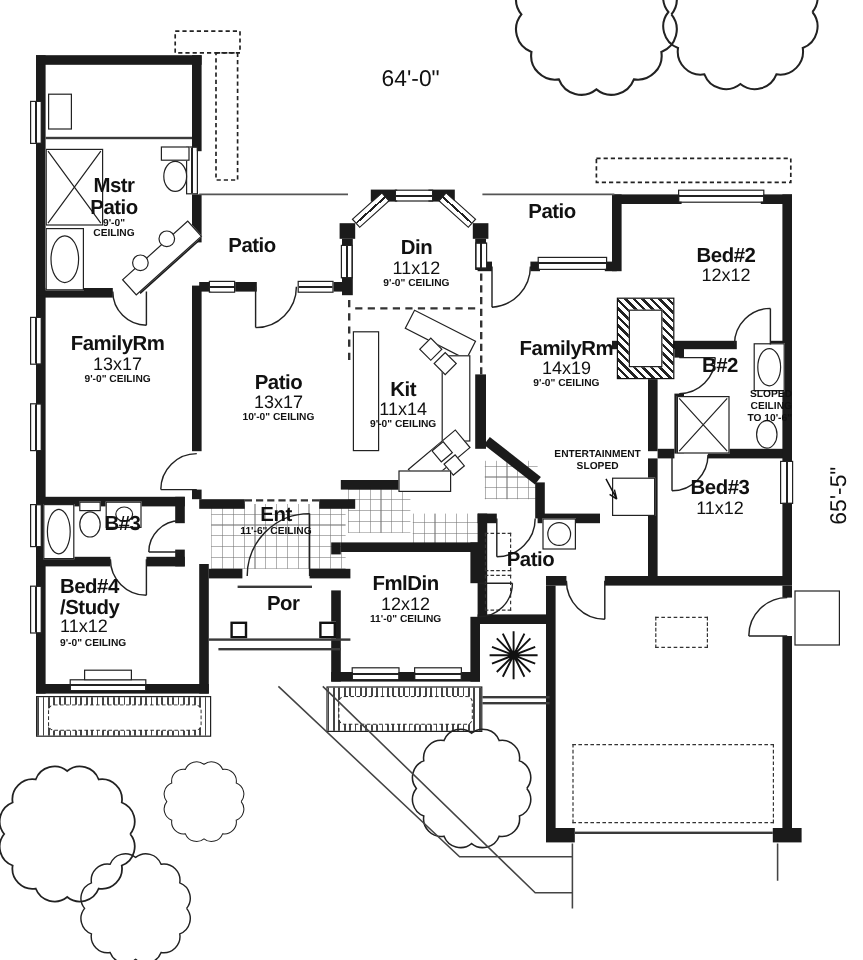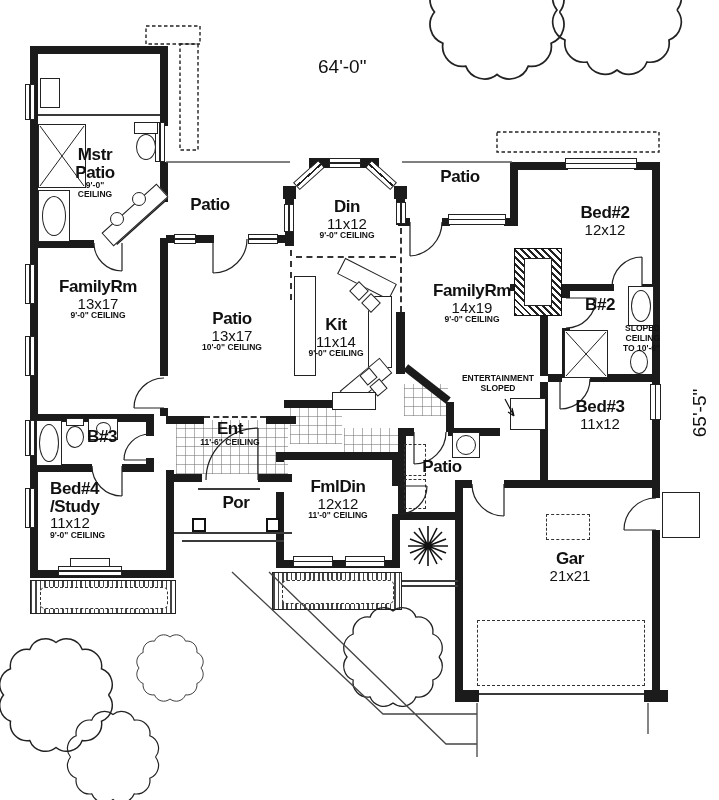--- a/index.html
+++ b/index.html
@@ -341,23 +341,19 @@
   <div class="label" style="left:290px;top:478px;width:96px;">
     <div class="rm">FmlDin</div>
     <div class="sz">12x12</div>
     <div class="cl">11'-0" CEILING</div>
   </div>
 
   <div class="label" style="left:414px;top:458px;width:56px;">
     <div class="rm">Patio</div>
   </div>
 
-  <div class="label" style="left:534px;top:550px;width:72px;">
-    <div class="rm">Gar</div>
-    <div class="sz">21x21</div>
-  </div>
 
   <div class="label note" style="left:448px;top:374px;width:100px;text-align:center;">
     <div>ENTERTAINMENT</div>
     <div>SLOPED</div>
   </div>
 
 </div>
 
 </body></html>

